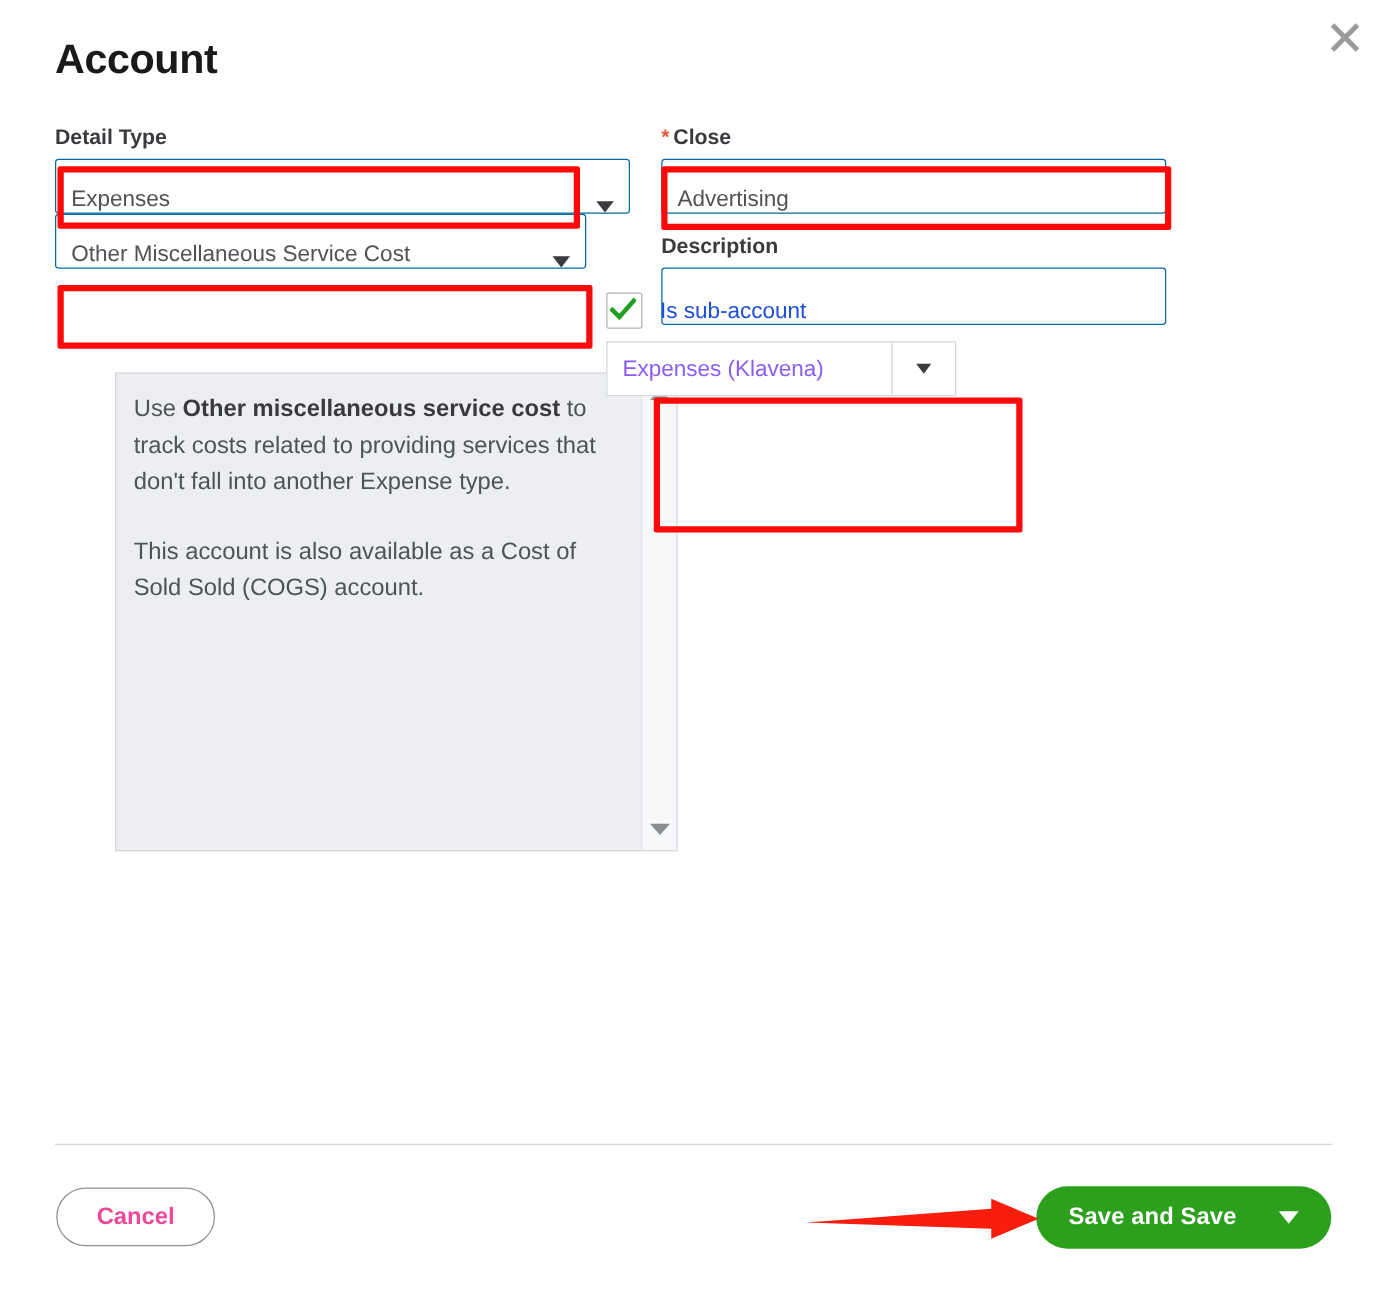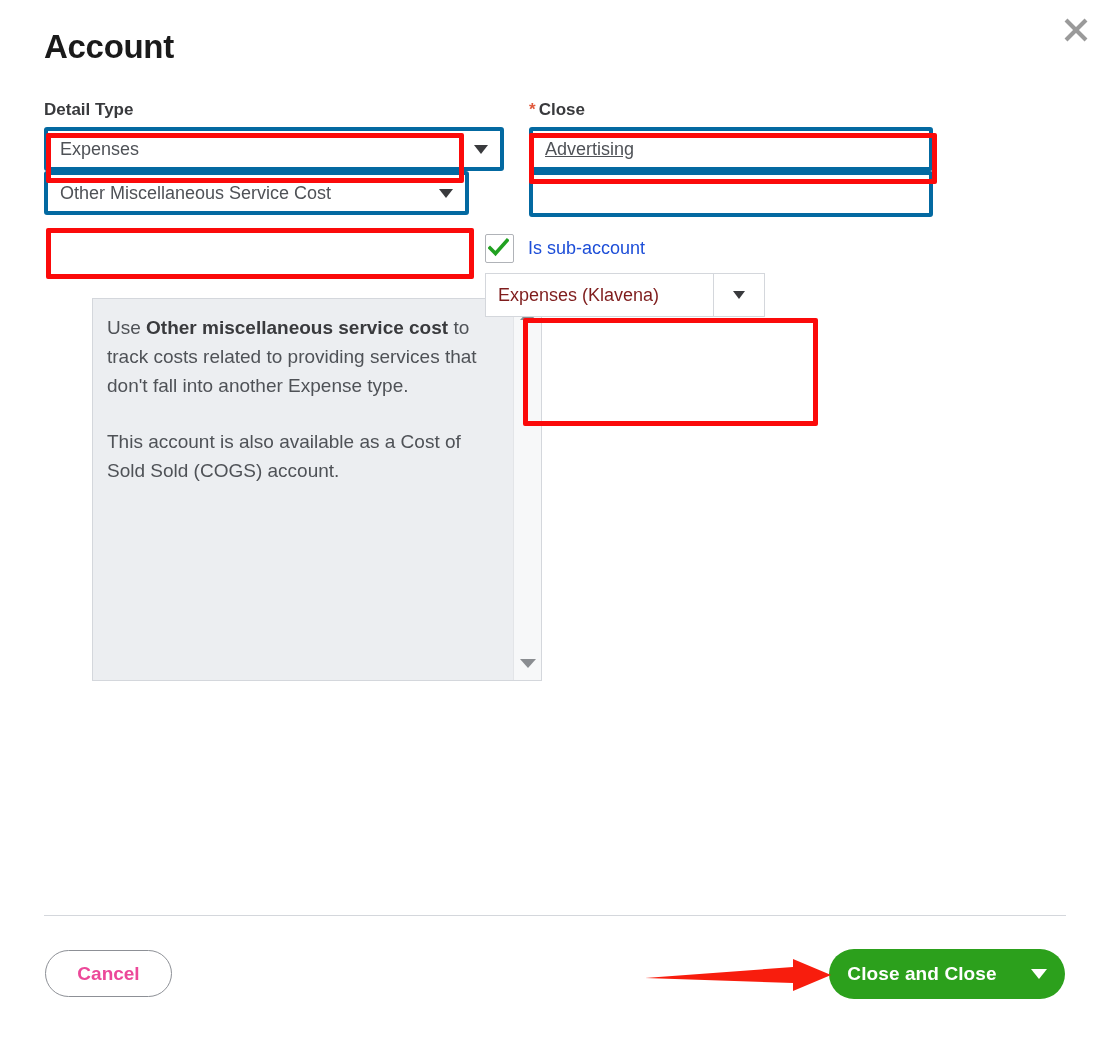--- a/index.html
+++ b/index.html
@@ -73,25 +73,25 @@
   .req-star {
     color: #e0593c;
     font-weight: bold;
     margin-right: 3px;
   }
 
   
   .input-box {
     box-sizing: border-box;
     height: 44px;
-    border: 4px solid #0369a1;
+    border: 1px solid #0369a1;
     background: #ffffff;
     border-radius: 3px;
     display: flex;
-    align-items: center;
+    align-items: flex-end;
     padding: 0 12px;
     font-size: 18px;
     color: #4f5257;
   }
   .select-box {
     justify-content: space-between;
     cursor: pointer;
   }
   .select-box .value { overflow: hidden; white-space: nowrap; }
   .caret {
@@ -197,21 +197,21 @@
   }
   .parent-select .ps-value {
     flex: 1;
     border: 1px solid #d4d7dc;
     border-right: none;
     background: #ffffff;
     display: flex;
     align-items: center;
     padding: 0 12px;
     font-size: 18px;
-    color: #7f1d1d;
+    color: #8b5cf6;
     box-sizing: border-box;
   }
   .parent-select .ps-caret {
     width: 52px;
     border: 1px solid #d4d7dc;
     background: #ffffff;
     display: flex;
     align-items: center;
     justify-content: center;
     box-sizing: border-box;
@@ -326,24 +326,27 @@
         <div class="sb-arrow sb-down"></div>
       </div>
     </div>
   </div>
 
   <div class="col-right">
 
     <div class="field-label">
       <span class="req-star">*</span><span>Close</span>
     </div>
-    <div class="input-box" style="width:404px;text-decoration:underline;">
+    <div class="input-box" style="width:404px;">
       <span>Advertising</span>
     </div>
 
+    <div class="field-label" style="margin-top:16px;">
+      <span>Description</span>
+    </div>
     <div class="input-box" style="width:404px;height:46px;">
       <span></span>
     </div>
   </div>
 </div>
 
 <div class="subaccount-block">
   <div class="checkbox-row">
     <div class="checkbox">
       <span>
@@ -367,21 +370,21 @@
 <div class="redbox" style="left:529px; top:133px; width:408px; height:51px;"></div>
 <div class="redbox" style="left:523px; top:318px; width:295px; height:108px;"></div>
 
 <div class="footer-divider"></div>
 
 <div class="btn-cancel">
   <span>Cancel</span>
 </div>
 
 <div class="btn-save">
-  <span class="save-label">Close and Close</span>
+  <span class="save-label">Save and Save</span>
   <span class="save-caret"></span>
 </div>
 
 <div class="red-arrow">
   <svg width="190" height="40" viewBox="0 0 190 40">
     <polygon points="0,23 148,12 148,4 186,20 148,36 148,28" fill="#f81d0d"></polygon>
   </svg>
 </div>
 
 </body></html>

